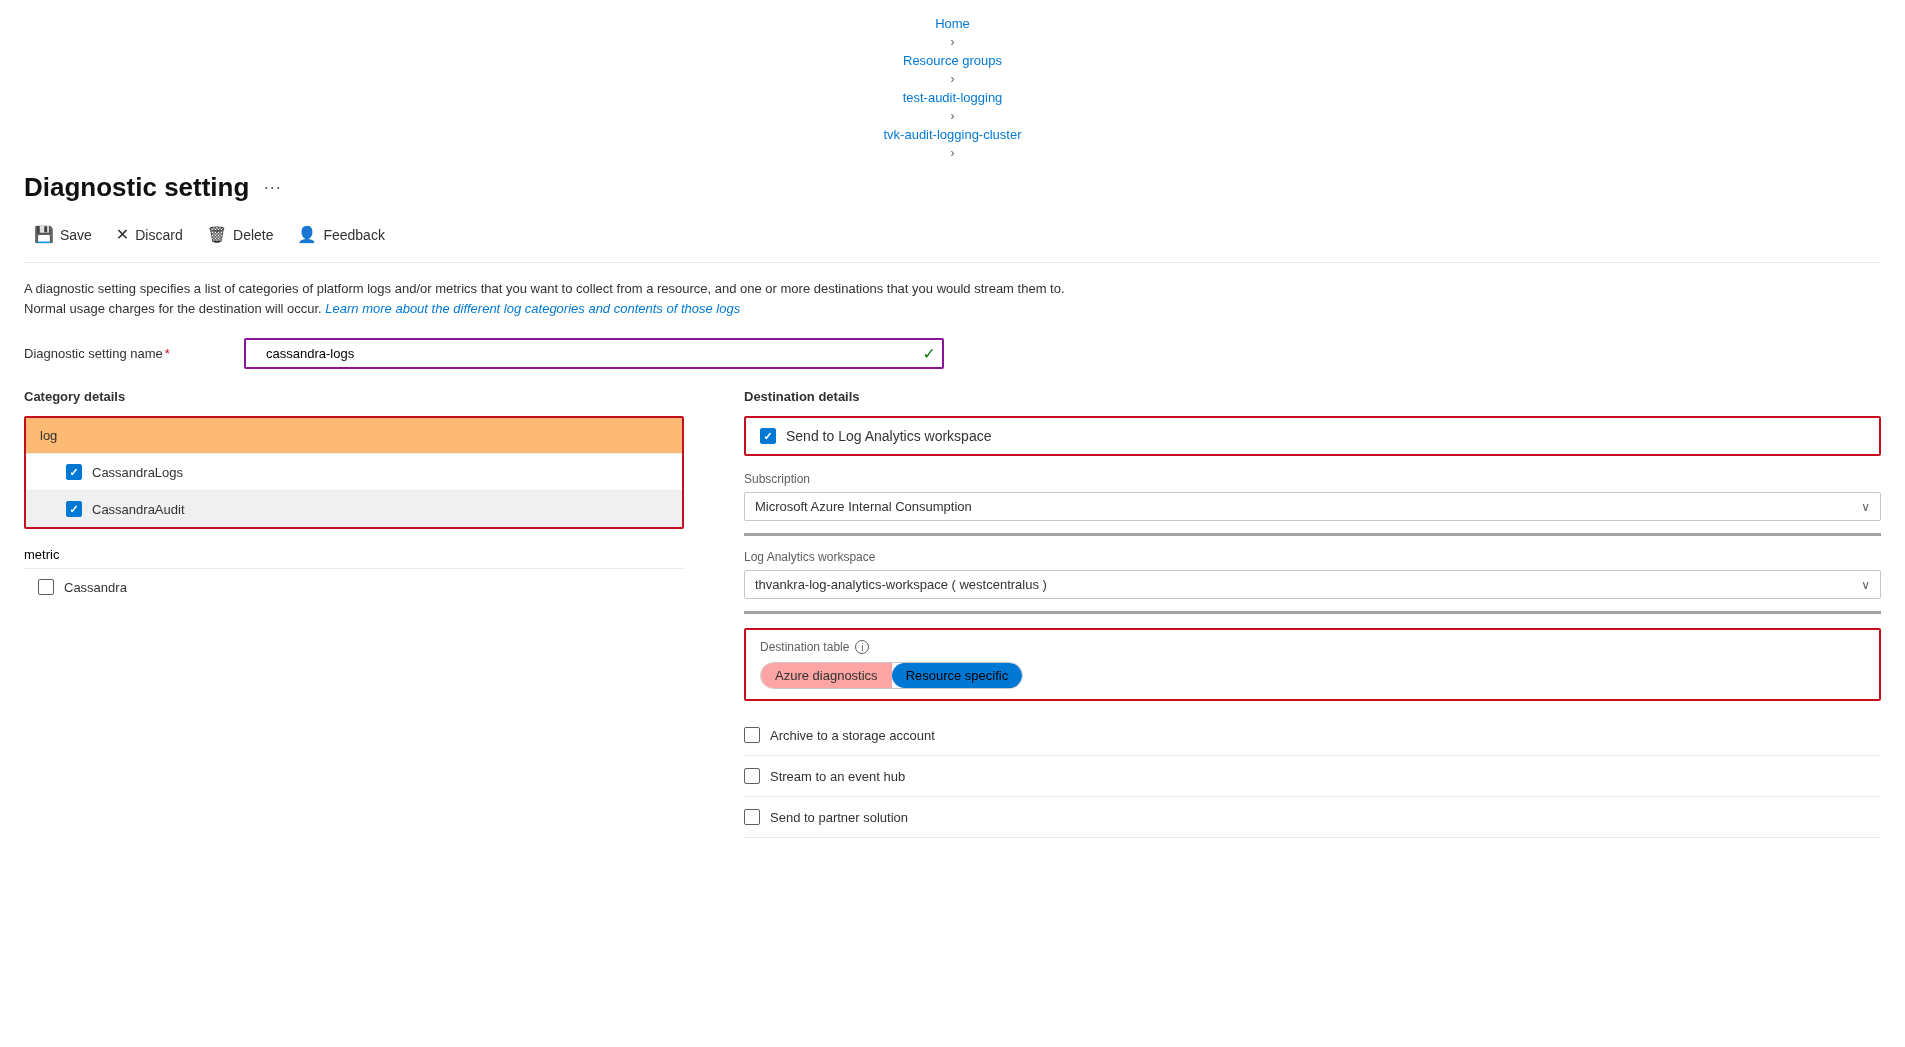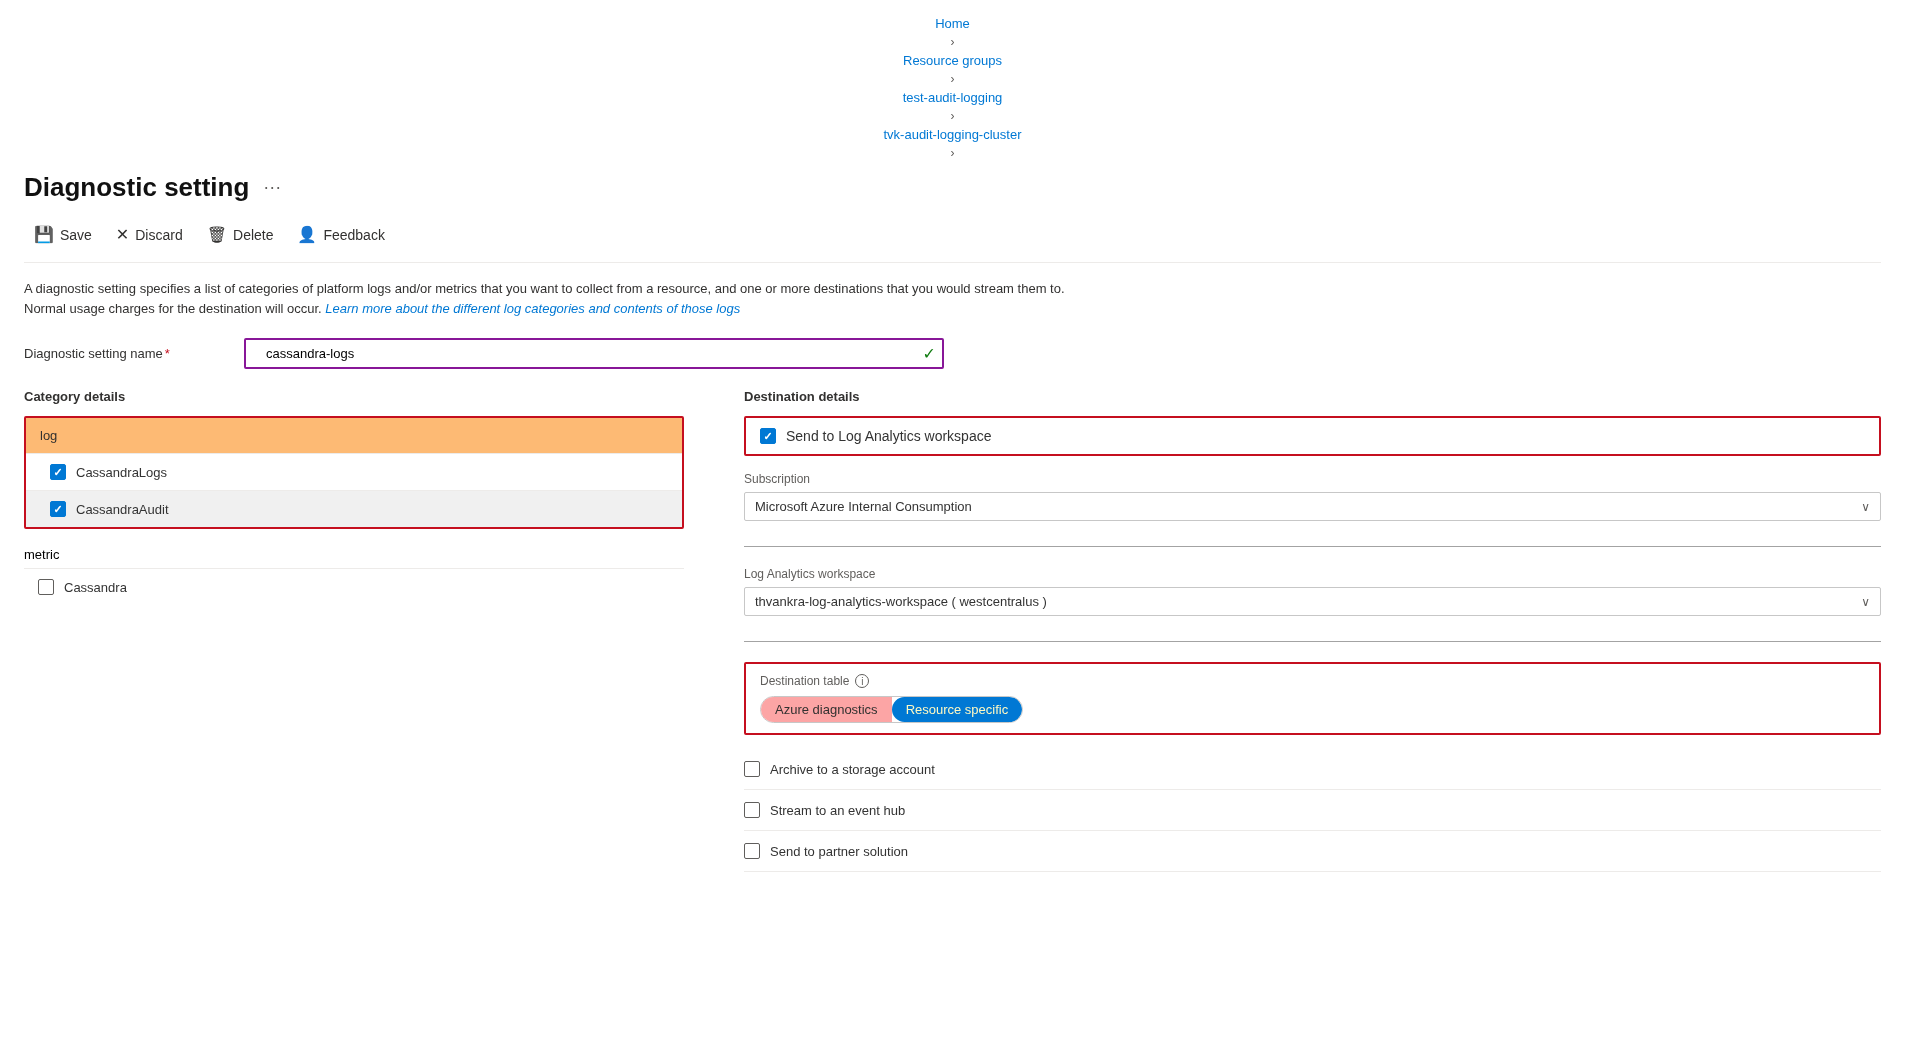--- a/index.html
+++ b/index.html
@@ -117,21 +117,21 @@
       padding: 10px 14px;
       font-size: 13px;
       font-weight: 500;
       color: #323130;
       background: #fdba74;
     }
     .category-item {
       display: flex;
       align-items: center;
       gap: 10px;
-      padding: 10px 24px;
+      padding: 10px 40px;
       border-top: 1px solid #edebe9;
       font-size: 13px;
       cursor: pointer;
     }
     .category-item.highlighted { background: #f0f0f0; }
     .checkbox-blue {
       width: 16px;
       height: 16px;
       background: #0078d4;
       border: 1px solid #0078d4;
@@ -178,23 +178,23 @@
     .dest-box {
       border: 2px solid #c50f1f;
       border-radius: 2px;
       padding: 10px 14px;
       margin-bottom: 16px;
       display: flex;
       align-items: center;
       gap: 10px;
     }
     .dest-field {
-      margin-bottom: 20px;
-      padding-bottom: 25px;
-      border-bottom: 1px solid #a3a3a3;
+      margin-bottom: 14px;
+      padding-bottom: 12px;
+      border-bottom: 3px solid #a3a3a3;
     }
     .dest-field-label {
       font-size: 12px;
       color: #605e5c;
       margin-bottom: 6px;
     }
     .select-box {
       width: 100%;
       padding: 6px 10px;
       border: 1px solid #c7c7c7;
@@ -245,21 +245,21 @@
     .toggle-btn {
       padding: 5px 14px;
       font-size: 13px;
       border: none;
       cursor: pointer;
       background: #fca5a5;
       color: #323130;
     }
     .toggle-btn.active {
       background: #0078d4;
-      color: #fef9c3;
+      color: #000000;
       border-radius: 14px;
     }
     .other-dest-item {
       display: flex;
       align-items: center;
       gap: 10px;
       padding: 12px 0;
       border-bottom: 1px solid #edebe9;
       font-size: 13px;
     }

